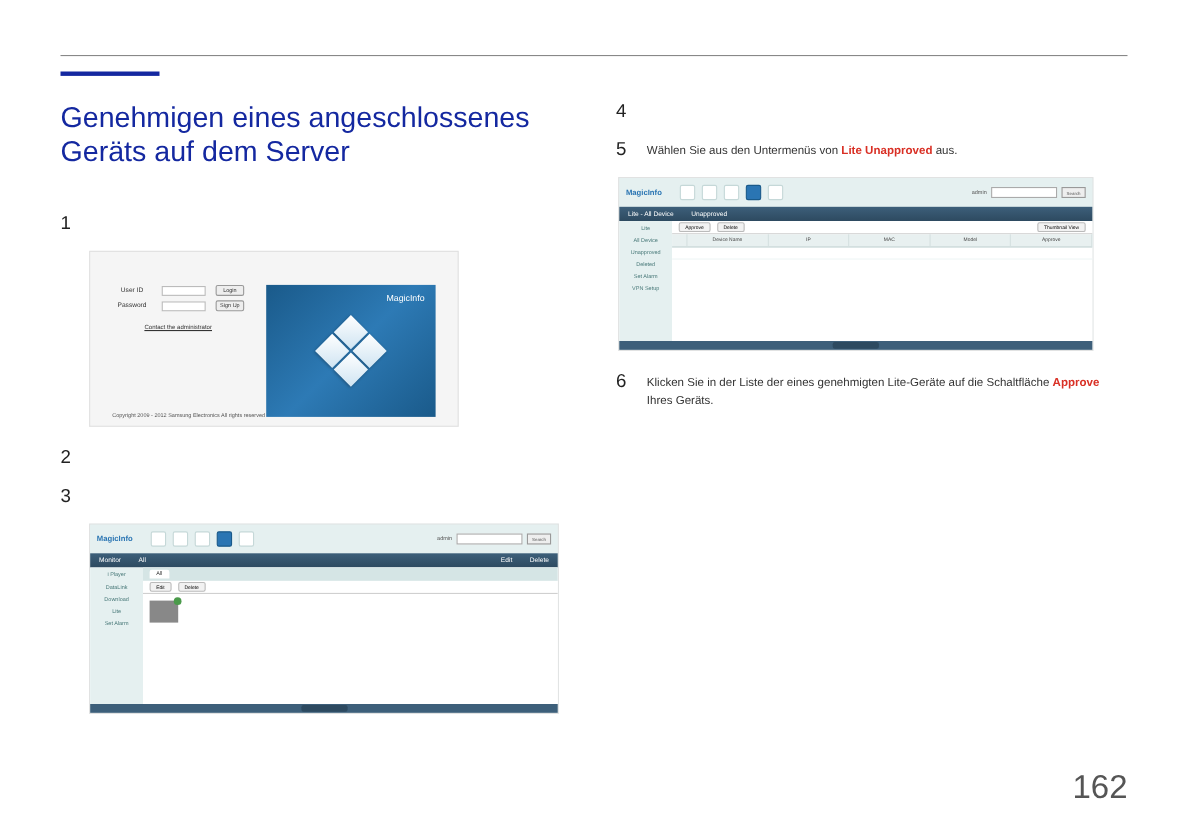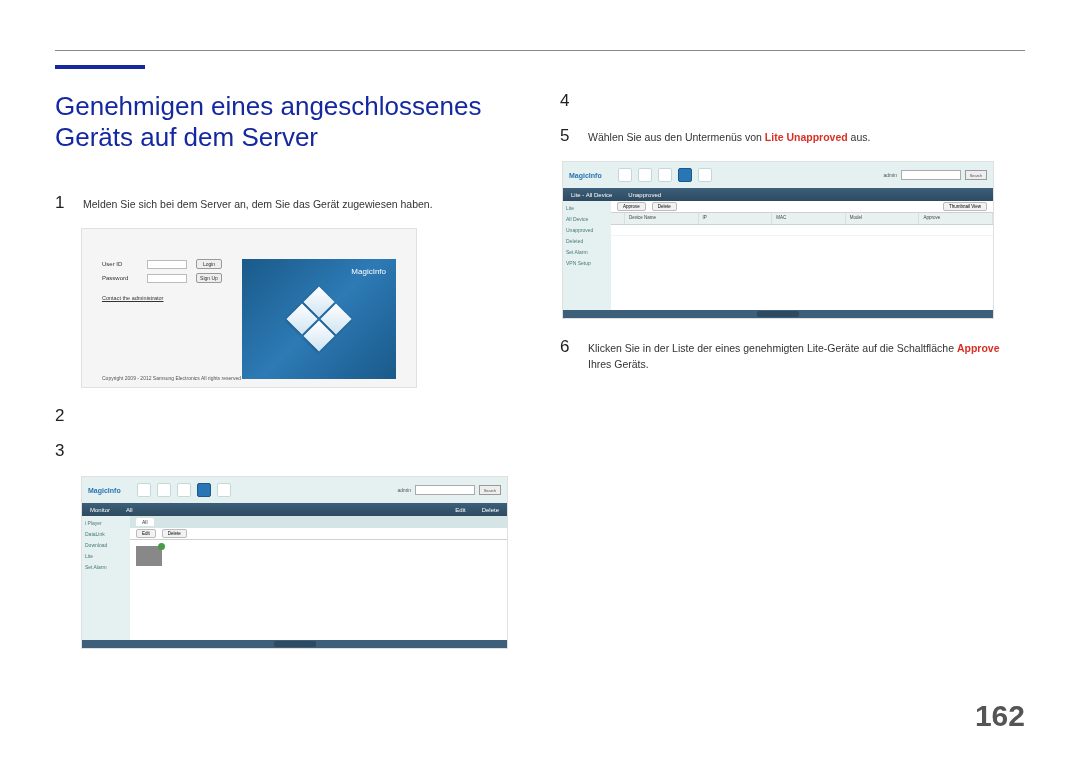--- a/index.html
+++ b/index.html
@@ -54,20 +54,21 @@
       font-size: 10.5px;
       color: #333;
       line-height: 1.5;
       padding-top: 4px;
     }
     .kw-red { color: #d93025; font-weight: 600; }
     .screenshot {
       margin: 0 0 18px 0;
       background: #f5f5f5;
       border: 1px solid #e0e0e0;
+      text-align: center;
     }
     .shot1 {
       width: 336px;
       height: 160px;
       margin-left: 26px;
       position: relative;
       padding: 30px 20px 8px 20px;
       display: flex;
       gap: 20px;
     }
@@ -163,38 +164,37 @@
     .table-data-row { height: 11px; display: flex; border-bottom: 1px solid #eef5f5; }
     .td { font-size: 4.5px; color: #555; padding: 2px 4px; flex: 1; }
     .app-footer { height: 8px; background: #3d5f7a; display: flex; align-items: center; justify-content: center; }
     .page-ctrl { width: 42px; height: 6px; background: #2d4a60; border-radius: 2px; }
 
     .page-number {
       position: absolute;
       bottom: 30px;
       right: 55px;
       font-size: 30px;
-      font-weight: 700;
+      font-weight: 400;
       color: #555;
     }
   </style>
 </head>
 <body>
 
 <div class="top-bar"></div>
 <div class="accent-bar"></div>
 
 <div class="content">
 
   <div class="col">
     <h1 class="main-heading">Genehmigen eines angeschlossenes Geräts auf dem Server</h1>
 
     <div class="step">
       <div class="step-num">1</div>
-      <div class="step-text">Melden Sie sich bei dem Server an, dem Sie das Gerät zugewiesen haben.</div>
     </div>
 
     <div class="screenshot shot1">
       <div class="login-form">
         <div class="login-row">
           <span class="login-label">User ID</span>
           <span class="login-input"></span>
           <span class="login-btn">Login</span>
         </div>
         <div class="login-row">

